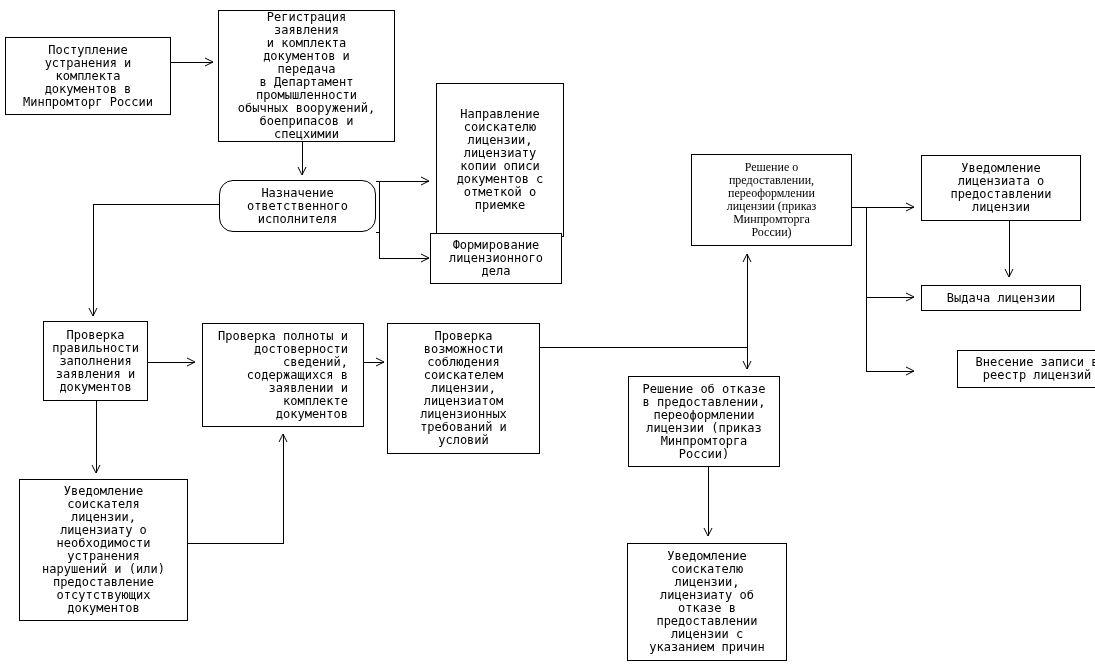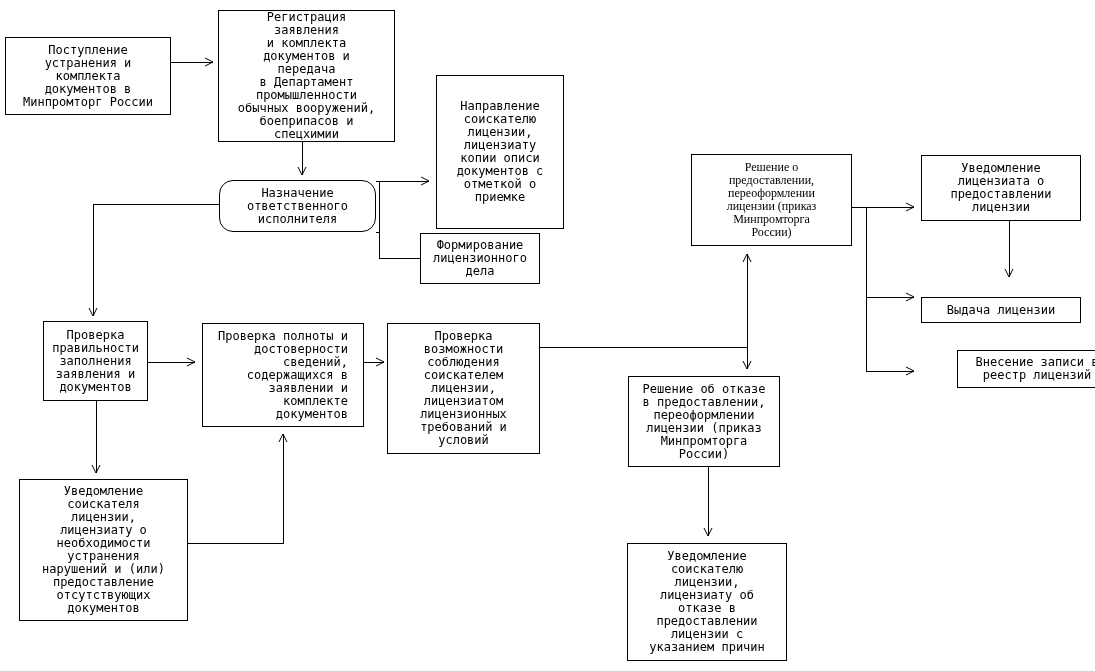--- a/index.html
+++ b/index.html
@@ -79,34 +79,34 @@
 
   <div class="box" style="left:218px; top:10px; width:177px; height:132px;">Регистрация заявления
 и комплекта
 документов и передача
 в Департамент
 промышленности
 обычных вооружений,
 боеприпасов и
 спецхимии</div>
 
-  <div class="box" style="left:436px; top:75px; width:128px; height:154px;">Направление
+  <div class="box" style="left:436px; top:83px; width:128px; height:154px;">Направление
 соискателю
 лицензии,
 лицензиату
 копии описи
 документов с
 отметкой о
 приемке</div>
 
   <div class="box" style="left:219px; top:180px; width:157px; height:52px;border-radius:14px;">Назначение
 ответственного
 исполнителя</div>
 
-  <div class="box" style="left:420px; top:233px; width:120px; height:51px;">Формирование
+  <div class="box" style="left:430px; top:233px; width:132px; height:51px;">Формирование
 лицензионного
 дела</div>
 
   <div class="box" style="left:43px; top:321px; width:105px; height:80px;">Проверка
 правильности
 заполнения
 заявления и
 документов</div>
 
   <div class="box" style="left:202px; top:323px; width:162px; height:104px;text-align:right;">Проверка полноты и
@@ -132,21 +132,21 @@
 переоформлении
 лицензии (приказ
 Минпромторга
 России)</div>
 
   <div class="box" style="left:921px; top:155px; width:160px; height:66px;">Уведомление
 лицензиата о
 предоставлении
 лицензии</div>
 
-  <div class="box" style="left:921px; top:297px; width:160px; height:25px;">Выдача лицензии</div>
+  <div class="box" style="left:921px; top:285px; width:160px; height:25px;">Выдача лицензии</div>
 
   <div class="box" style="left:921px; top:350px; width:160px; height:38px;margin-left:36px;">Внесение записи в
 реестр лицензий</div>
 
   <div class="box" style="left:628px; top:376px; width:152px; height:91px;">Решение об отказе
 в предоставлении,
 переоформлении
 лицензии (приказ
 Минпромторга
 России)</div>

